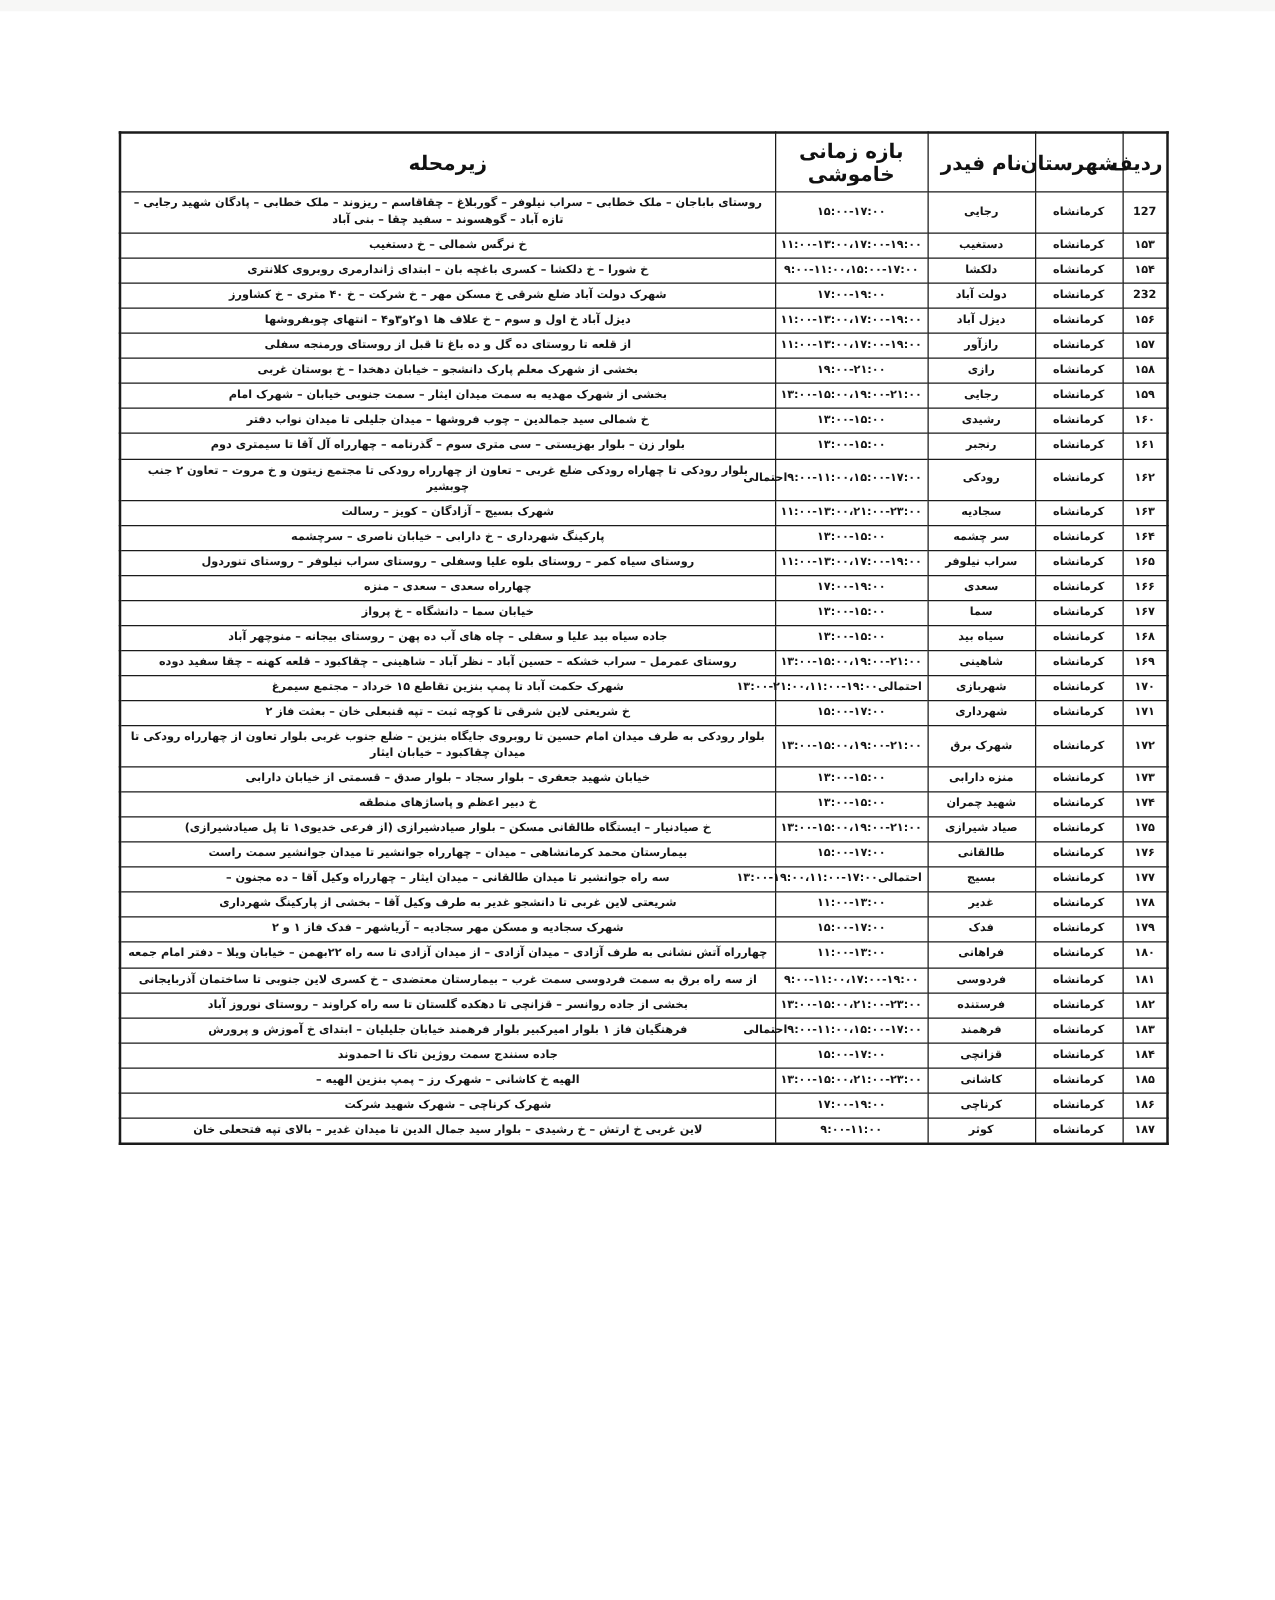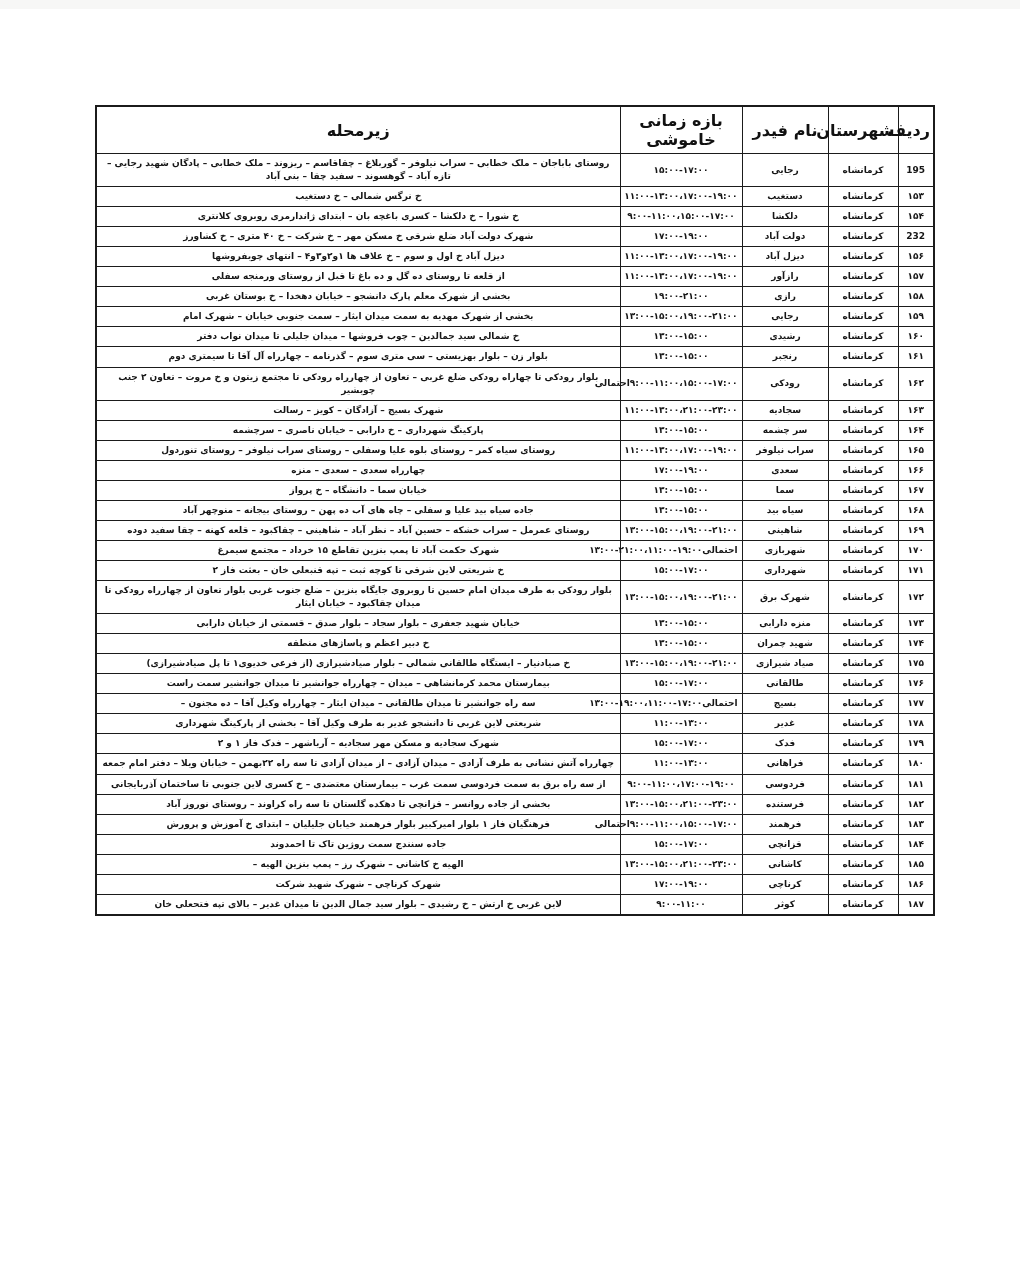--- a/index.html
+++ b/index.html
@@ -83,21 +83,21 @@
       <tr>
         <th>ردیف</th>
         <th>شهرستان</th>
         <th>نام فیدر</th>
         <th>بازه زمانی خاموشی</th>
         <th>زیرمحله</th>
       </tr>
     </thead>
     <tbody id="rows-body">
     <tr>
-      <td>195</td>
+      <td>127</td>
       <td>کرمانشاه</td>
       <td>رجایی</td>
       <td class="time-cell">۱۵:۰۰-۱۷:۰۰</td>
       <td class="area-cell">روستای باباجان – ملک خطابی – سراب نیلوفر – گوربلاغ – چقاقاسم – ریزوند – ملک خطابی – پادگان شهید رجایی – تازه آباد – گوهسوند – سفید چقا – بنی آباد</td>
     </tr>
 
     <tr>
       <td>۱۵۳</td>
       <td>کرمانشاه</td>
       <td>دستغیب</td>
@@ -271,21 +271,21 @@
       <td>شهید چمران</td>
       <td class="time-cell">۱۳:۰۰-۱۵:۰۰</td>
       <td class="area-cell">خ دبیر اعظم و پاساژهای منطقه</td>
     </tr>
 
     <tr>
       <td>۱۷۵</td>
       <td>کرمانشاه</td>
       <td>صیاد شیرازی</td>
       <td class="time-cell">۱۳:۰۰-۱۵:۰۰،۱۹:۰۰-۲۱:۰۰</td>
-      <td class="area-cell">خ صیادنیار – ایستگاه طالقانی شمالی – بلوار صیادشیرازی (از فرعی خدیوی۱ تا پل صیادشیرازی)</td>
+      <td class="area-cell">خ صیادنیار – ایستگاه طالقانی مسکن – بلوار صیادشیرازی (از فرعی خدیوی۱ تا پل صیادشیرازی)</td>
     </tr>
 
     <tr>
       <td>۱۷۶</td>
       <td>کرمانشاه</td>
       <td>طالقانی</td>
       <td class="time-cell">۱۵:۰۰-۱۷:۰۰</td>
       <td class="area-cell">بیمارستان محمد کرمانشاهی – میدان – چهارراه جوانشیر تا میدان جوانشیر سمت راست</td>
     </tr>
 

